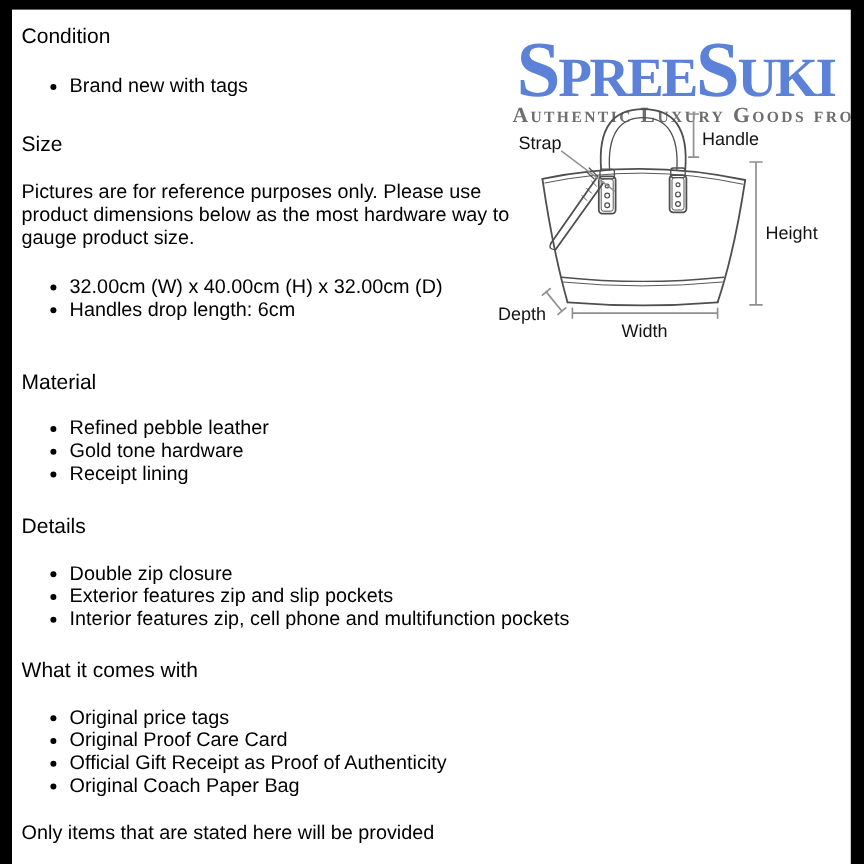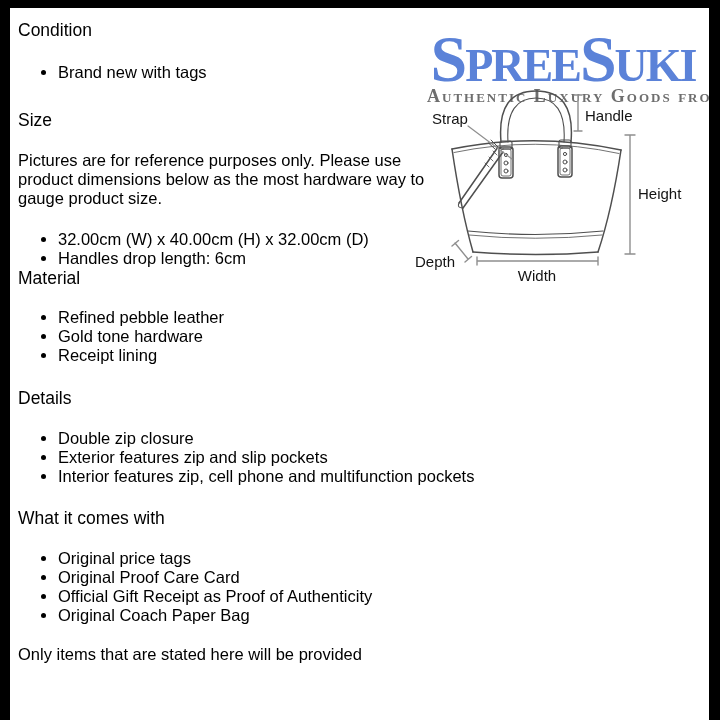--- a/index.html
+++ b/index.html
@@ -38,21 +38,21 @@
   p {
     font-size: 16.5px;
     line-height: 19px;
     margin: 0;
   }
   #h-condition { margin-top: 0; }
   #ul-condition { margin-top: 23px; }
   #h-size { margin-top: 28px; }
   #size-para { margin-top: 21px; width: 414px; }
   #ul-size { margin-top: 22px; }
-  #h-material { }
+  #h-material { margin-top: 40px; }
   #ul-material { margin-top: 20px; }
   #h-details { margin-top: 23px; }
   #ul-details { margin-top: 21px; }
   #h-included { margin-top: 22px; }
   #ul-included { margin-top: 21px; }
   #footer-note { margin-top: 20px; }
 
   .logo {
     position: absolute;
     top: 21px;

